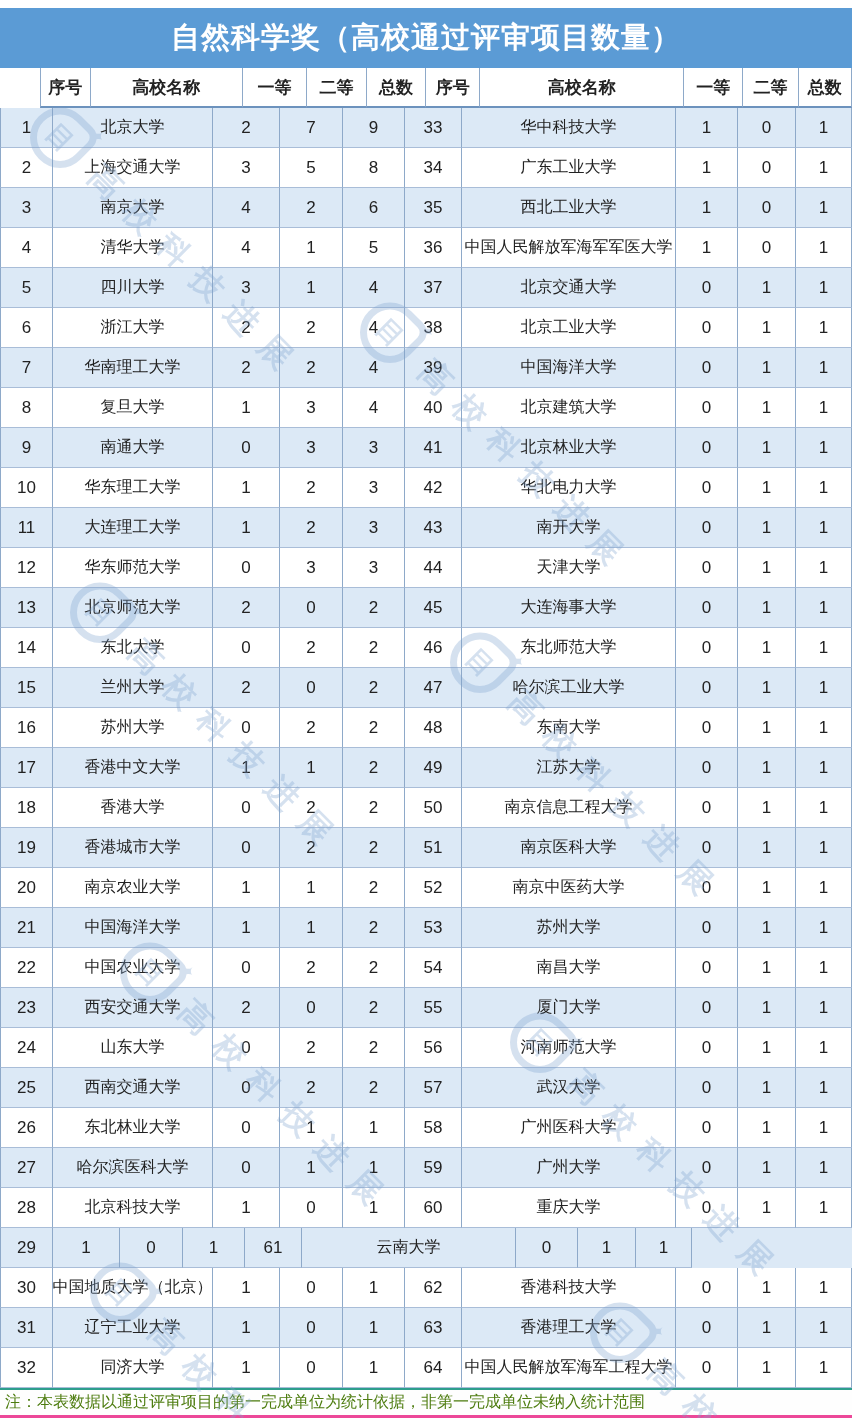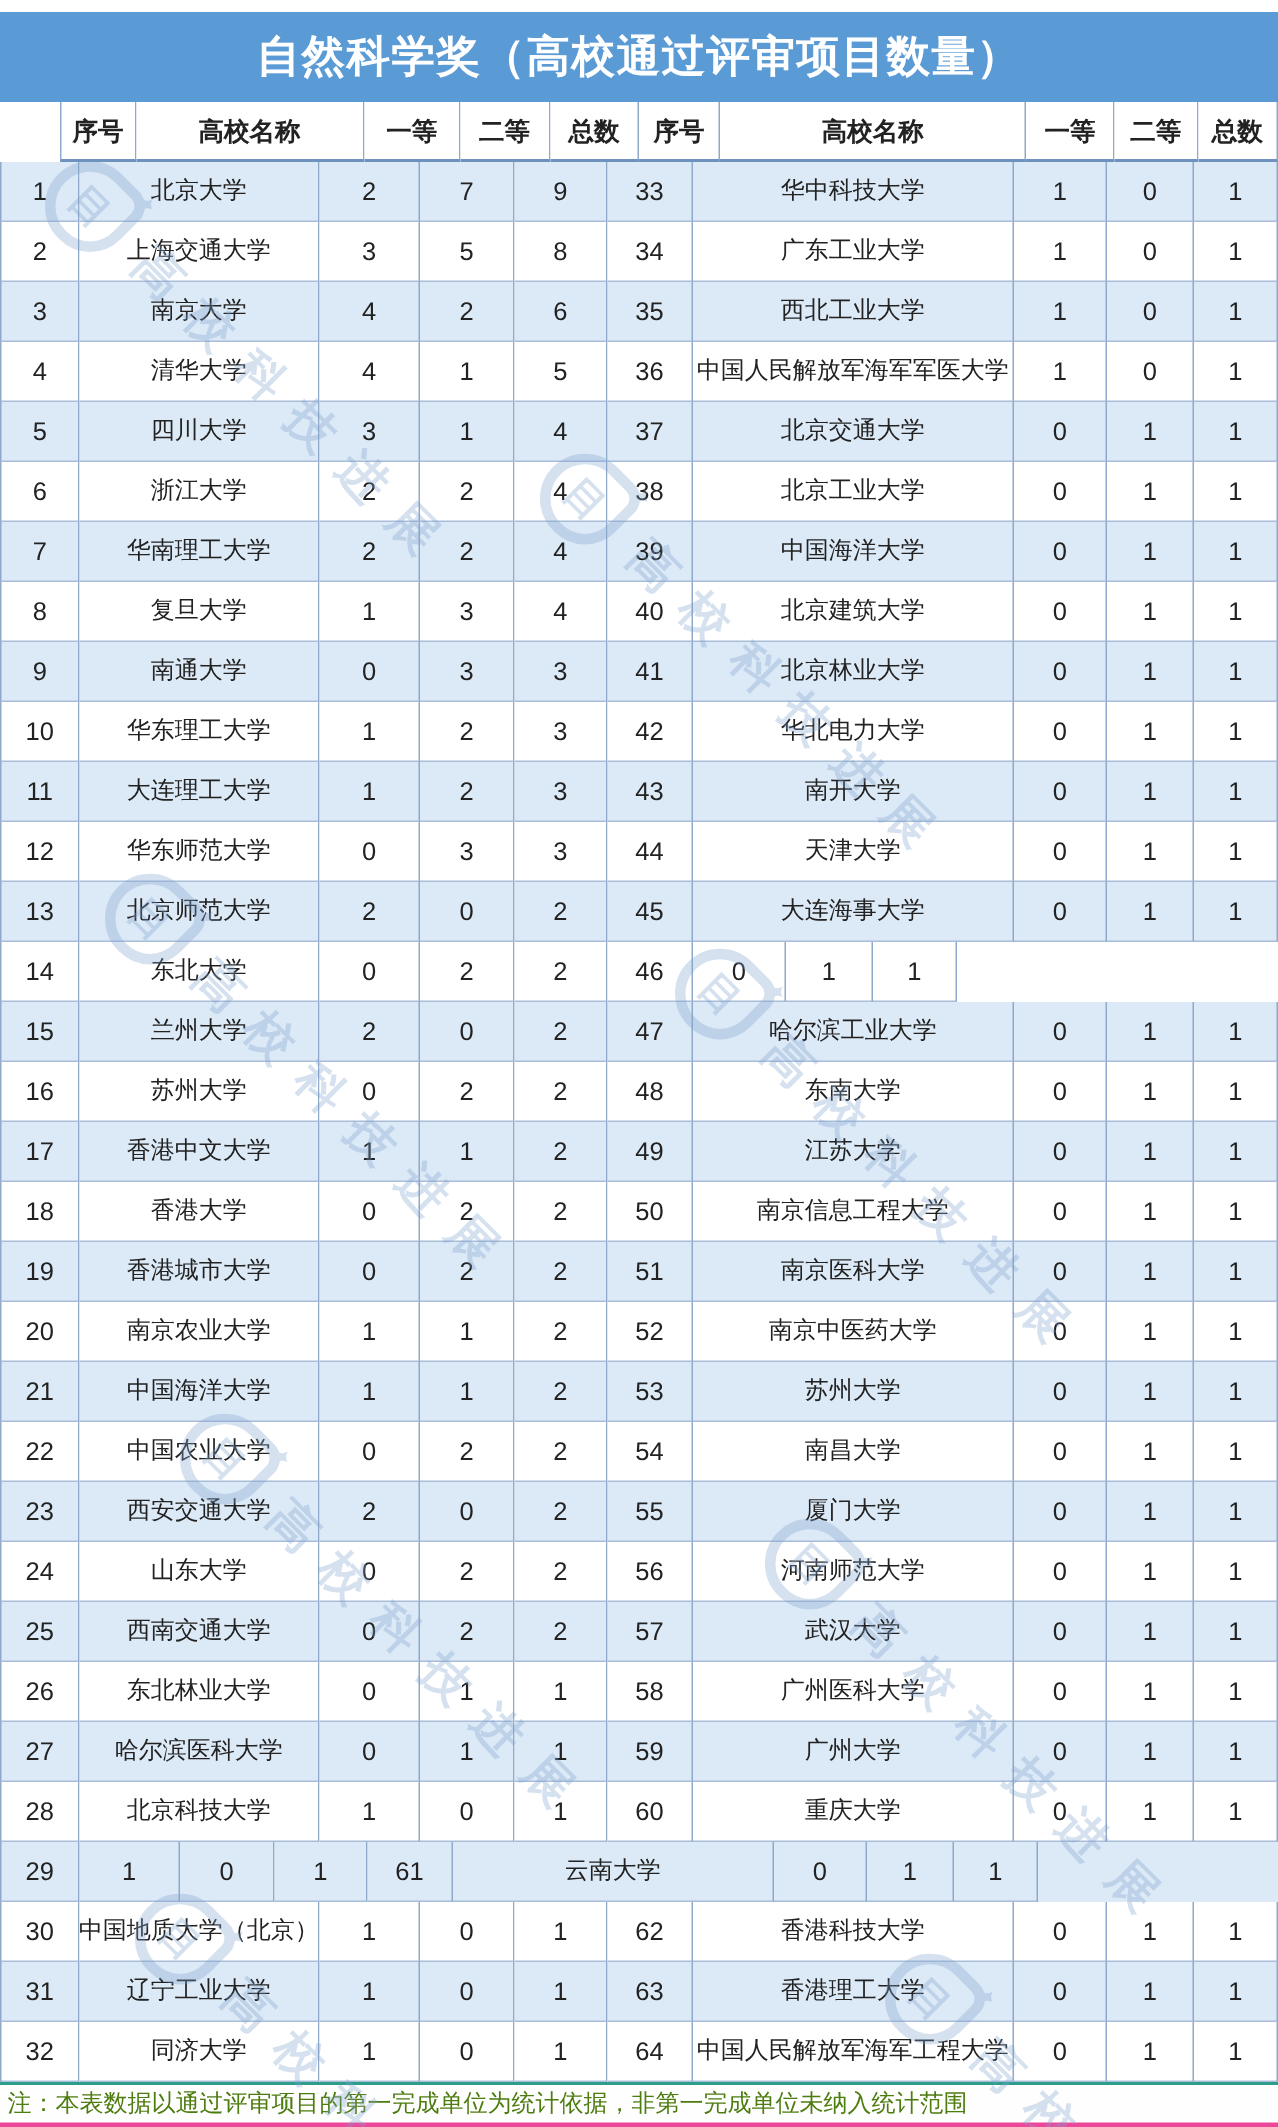--- a/index.html
+++ b/index.html
@@ -244,20 +244,21 @@
           <div class="cell R c3">1</div>
           <div class="cell R c4">1</div>
         </div>
         <div class="t-row">
           <div class="cell L c0 first">14</div>
           <div class="cell L c1">东北大学</div>
           <div class="cell L c2">0</div>
           <div class="cell L c3">2</div>
           <div class="cell L c4">2</div>
           <div class="cell R c0">46</div>
+          <div class="cell R c1">东北师范大学</div>
           <div class="cell R c2">0</div>
           <div class="cell R c3">1</div>
           <div class="cell R c4">1</div>
         </div>
         <div class="t-row row-alt">
           <div class="cell L c0 first">15</div>
           <div class="cell L c1">兰州大学</div>
           <div class="cell L c2">2</div>
           <div class="cell L c3">0</div>
           <div class="cell L c4">2</div>

